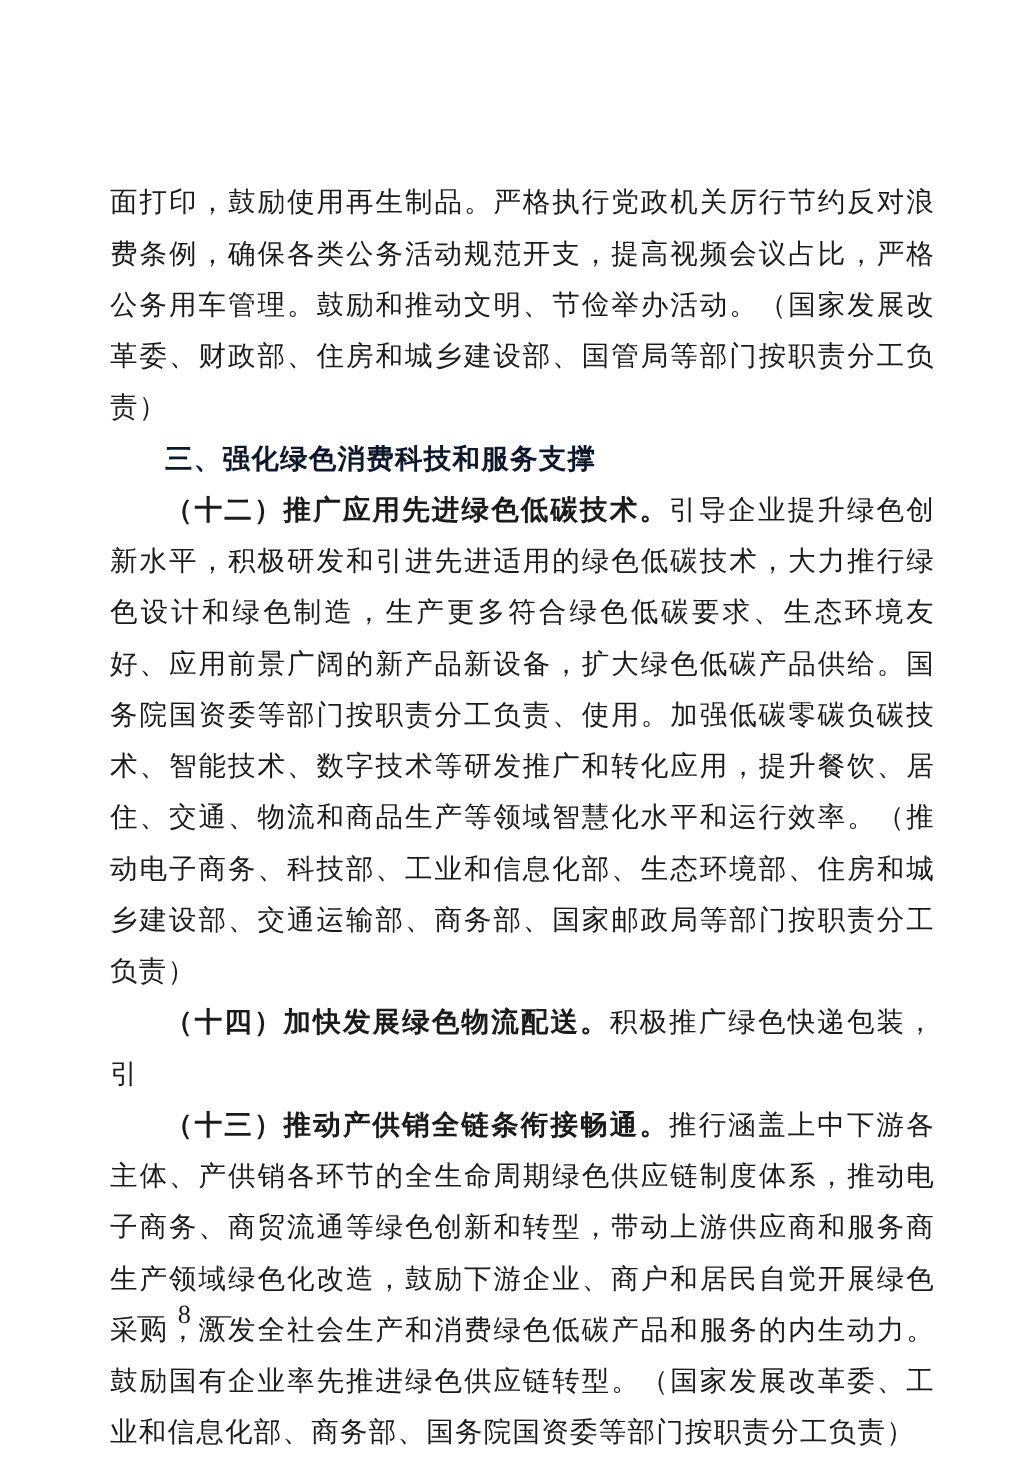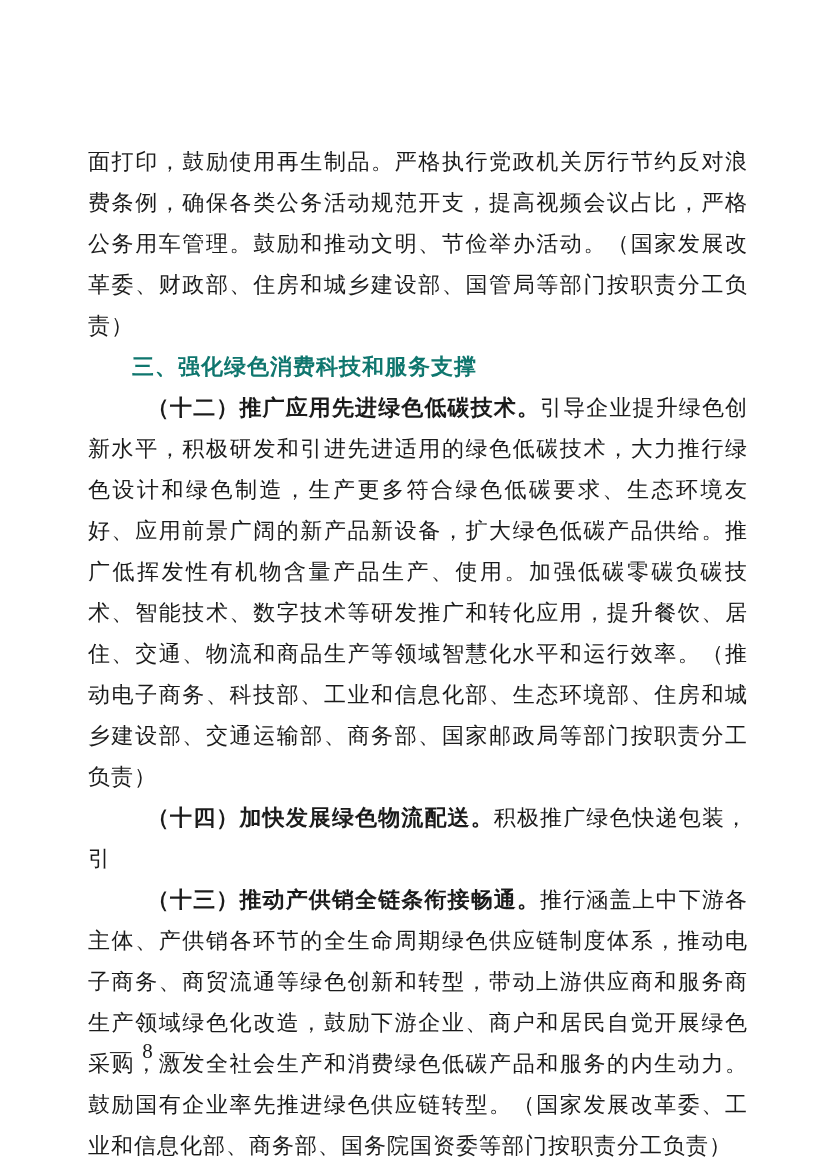--- a/index.html
+++ b/index.html
@@ -36,25 +36,24 @@
   }
   h2.heading {
     margin: 0;
     padding: 0;
     font-size: 22px;
     line-height: 41px;
     text-indent: 2em;
     font-family: "Liberation Sans", "DejaVu Sans", sans-serif;
     font-weight: bold;
     letter-spacing: 1px;
-    color: #0f766e;
+    color: #0f172a;
   }
   .lead {
     font-weight: bold;
-    margin-left: 15px;
   }
   .note {
     
     font-weight: normal;
   }
   .page-number {
     position: absolute;
     left: 110px;
     top: 1036px;
     font-family: "Liberation Serif", "DejaVu Serif", serif;
@@ -68,21 +67,21 @@
 <body>
 
 <div class="page">
 
   <div class="content">
 
     <p class="para"><span class="body-text">面打印，鼓励使用再生制品。严格执行党政机关厉行节约反对浪费条例，确保各类公务活动规范开支，提高视频会议占比，严格公务用车管理。鼓励和推动文明、节俭举办活动。</span><span class="note">（国家发展改革委、财政部、住房和城乡建设部、国管局等部门按职责分工负责）</span></p>
 
     <h2 class="heading">三、强化绿色消费科技和服务支撑</h2>
 
-    <p class="para indent"><span class="lead">（十二）推广应用先进绿色低碳技术。</span><span class="body-text">引导企业提升绿色创新水平，积极研发和引进先进适用的绿色低碳技术，大力推行绿色设计和绿色制造，生产更多符合绿色低碳要求、生态环境友好、应用前景广阔的新产品新设备，扩大绿色低碳产品供给。推广低挥发性有机物含量产品生产、使用。加强低碳零碳负碳技术、智能技术、数字技术等研发推广和转化应用，提升餐饮、居住、交通、物流和商品生产等领域智慧化水平和运行效率。</span><span class="note">（推动电子商务、科技部、工业和信息化部、生态环境部、住房和城乡建设部、交通运输部、商务部、国家邮政局等部门按职责分工负责）</span></p>
+    <p class="para indent"><span class="lead">（十二）推广应用先进绿色低碳技术。</span><span class="body-text">引导企业提升绿色创新水平，积极研发和引进先进适用的绿色低碳技术，大力推行绿色设计和绿色制造，生产更多符合绿色低碳要求、生态环境友好、应用前景广阔的新产品新设备，扩大绿色低碳产品供给。国务院国资委等部门按职责分工负责、使用。加强低碳零碳负碳技术、智能技术、数字技术等研发推广和转化应用，提升餐饮、居住、交通、物流和商品生产等领域智慧化水平和运行效率。</span><span class="note">（推动电子商务、科技部、工业和信息化部、生态环境部、住房和城乡建设部、交通运输部、商务部、国家邮政局等部门按职责分工负责）</span></p>
 
     <p class="para indent"><span class="lead">（十四）加快发展绿色物流配送。</span><span class="body-text">积极推广绿色快递包装，引</span></p>
 
     <p class="para indent"><span class="lead">（十三）推动产供销全链条衔接畅通。</span><span class="body-text">推行涵盖上中下游各主体、产供销各环节的全生命周期绿色供应链制度体系，推动电子商务、商贸流通等绿色创新和转型，带动上游供应商和服务商生产领域绿色化改造，鼓励下游企业、商户和居民自觉开展绿色采购，激发全社会生产和消费绿色低碳产品和服务的内生动力。鼓励国有企业率先推进绿色供应链转型。</span><span class="note">（国家发展改革委、工业和信息化部、商务部、国务院国资委等部门按职责分工负责）</span></p>
 
   </div>
 
   <div class="page-number">— 8 —</div>
 
 </div>

